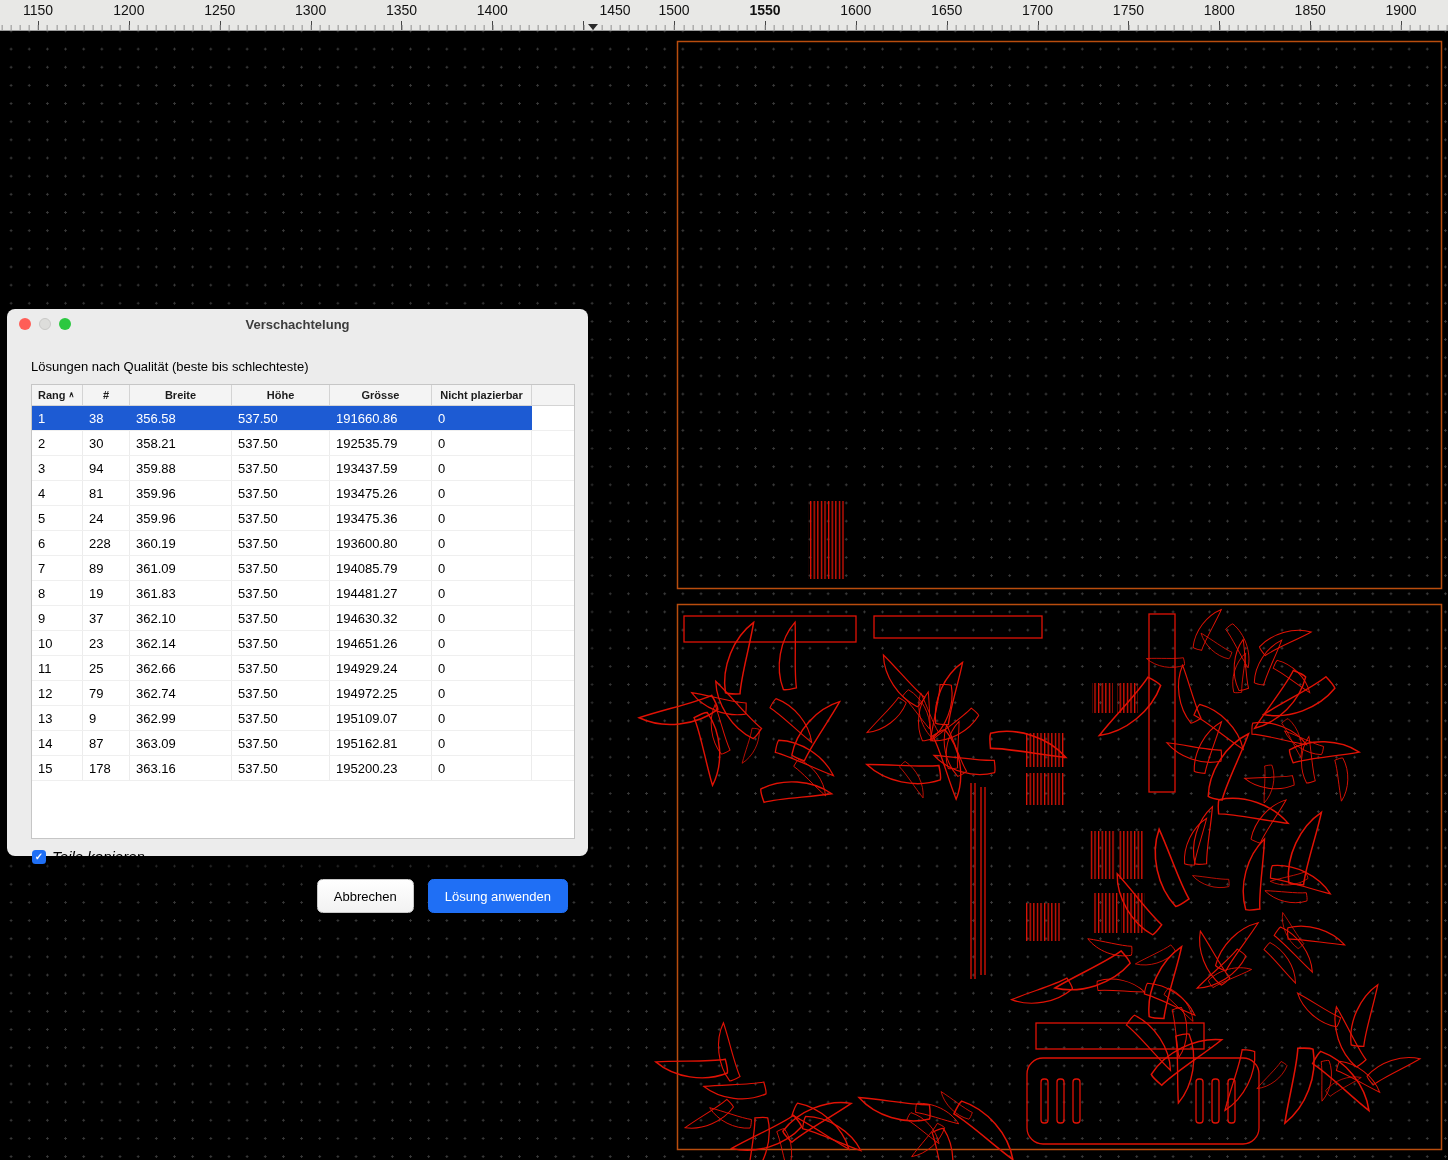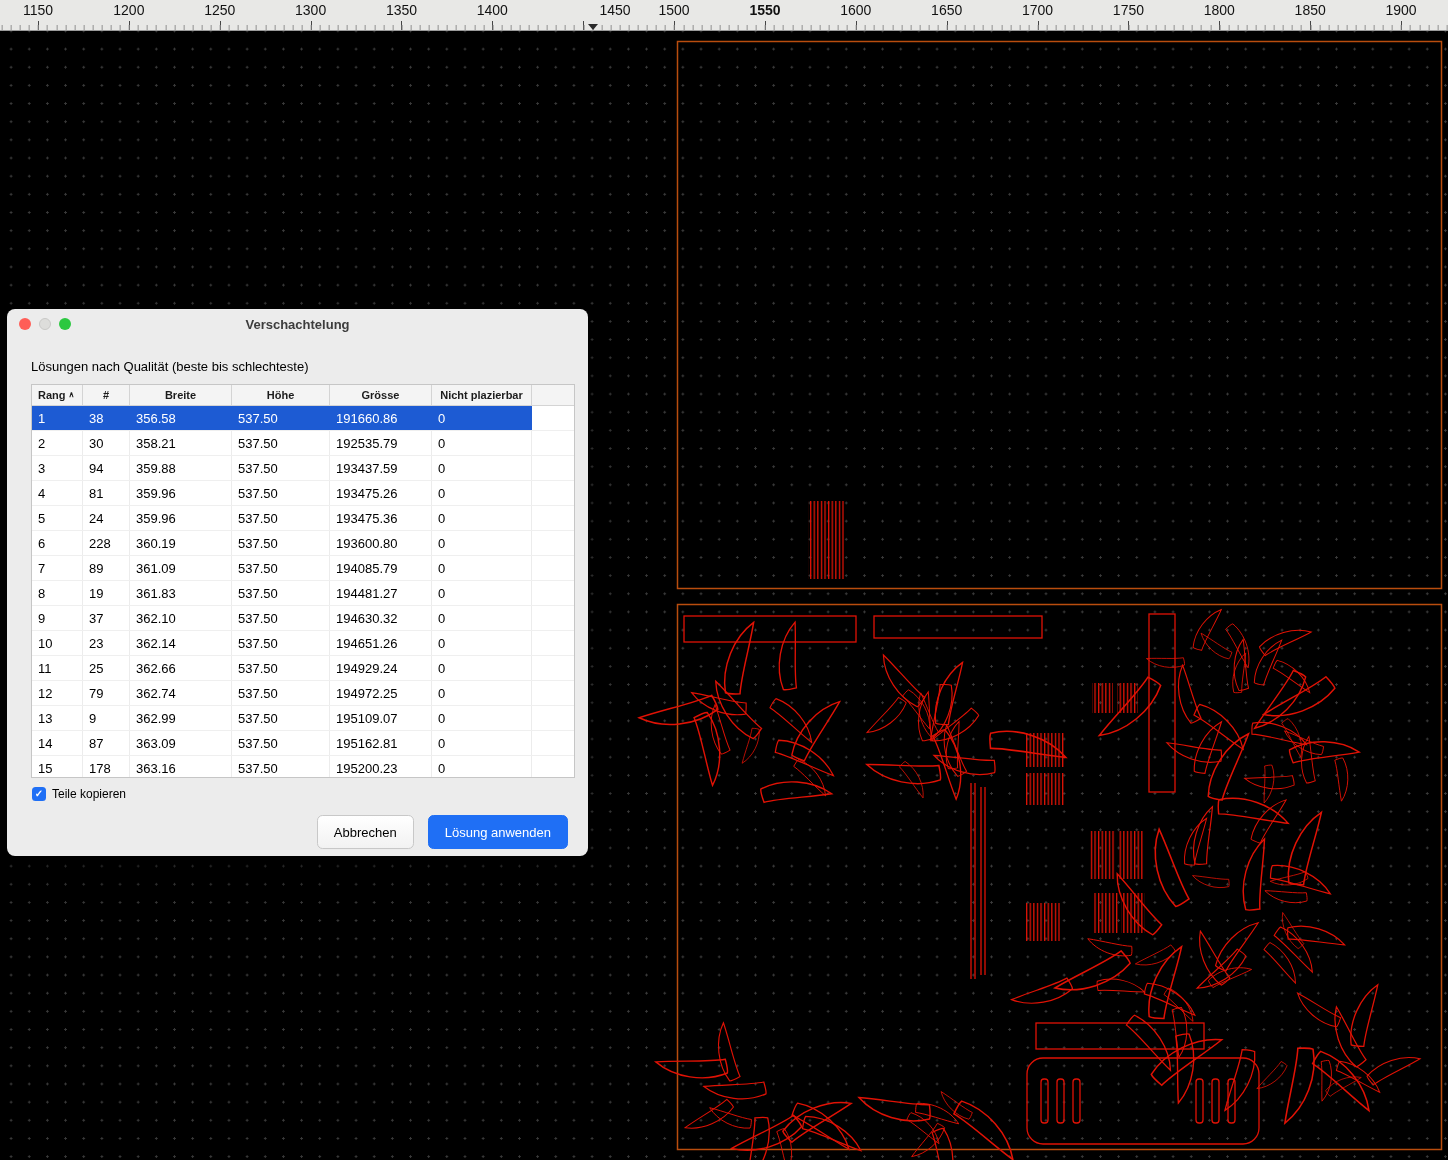--- a/index.html
+++ b/index.html
@@ -27,41 +27,41 @@
     border-radius:8px;z-index:10;
     box-shadow:0 18px 50px rgba(0,0,0,.55),0 0 0 1px rgba(0,0,0,.2);}
   .titlebar{position:relative;height:30px;display:flex;align-items:center;}
   .tl{width:12px;height:12px;border-radius:50%;display:inline-block;box-sizing:border-box;}
   .tl.red{background:#ff5e57;margin-left:12px;}
   .tl.yellow{background:#dddddb;border:1px solid #c9c9c7;margin-left:8px;}
   .tl.green{background:#2bc840;margin-left:8px;}
   .title{position:absolute;left:0;right:0;text-align:center;font-size:13px;font-weight:700;color:#3d3d3d;}
   .subtitle{margin:20px 0 10px 24px;font-size:13px;color:#000;}
 
-  .table{margin-left:24px;width:544px;height:394px;background:#fff;border:1px solid #c6c6c6;
+  .table{margin-left:24px;width:544px;height:455px;background:#fff;border:1px solid #c6c6c6;
     overflow:hidden;box-sizing:border-box;}
   .thead,.trow{display:grid;grid-template-columns:51px 47px 102px 98px 102px 100px 1fr;}
   .thead{height:20px;background:#f4f4f4;border-bottom:1px solid #d4d4d4;}
   .th{font-size:11px;font-weight:700;color:#1c1c1c;border-right:1px solid #d4d4d4;
     display:flex;align-items:center;justify-content:center;gap:3px;white-space:nowrap;overflow:hidden;}
   .th.c0{justify-content:flex-start;padding-left:6px;}
   .th.cfill{border-right:none;}
   .caret{font-size:8px;line-height:1;font-weight:700;}
   .trow{height:24px;border-bottom:1px solid #efefef;}
   .tcell{font-size:13px;color:#000;padding-left:6px;display:flex;align-items:center;
     border-right:1px solid #ececec;white-space:nowrap;overflow:hidden;}
   .tcell.cfill{border-right:none;padding-left:0;}
   .trow.sel .tcell:not(.cfill){background:var(--selection-blue,#1d5bd3);color:#fff;
     border-right-color:var(--selection-blue,#1d5bd3);border-bottom:none;}
 
   .chkrow{display:flex;align-items:center;gap:6px;margin:9px 0 0 25px;}
   .checkbox{width:14px;height:14px;border-radius:3.5px;background:var(--accent-blue,#1f6ff5);
     display:flex;align-items:center;justify-content:center;cursor:default;}
   .checkbox i{font-style:normal;color:#fff;font-size:10px;line-height:1;font-weight:700;}
-  .chklabel{font-size:12px;color:#000;}
+  .chklabel{font-size:15px;color:#000;font-style:italic;}
 
   .btnrow{display:flex;justify-content:flex-end;gap:14px;margin:14px 20px 0 0;}
   .btn{height:34px;padding:0 16px;border-radius:5.5px;border:1px solid #c8c8c8;
     background:linear-gradient(#ffffff,#f2f2f2);font-size:13px;font-family:inherit;color:#000;}
   .btn.primary{background:var(--accent-blue,#1f6ff5);border-color:var(--accent-blue,#1f6ff5);
     color:#fff;min-width:137px;}
 </style>
 </head>
 <body>
 

